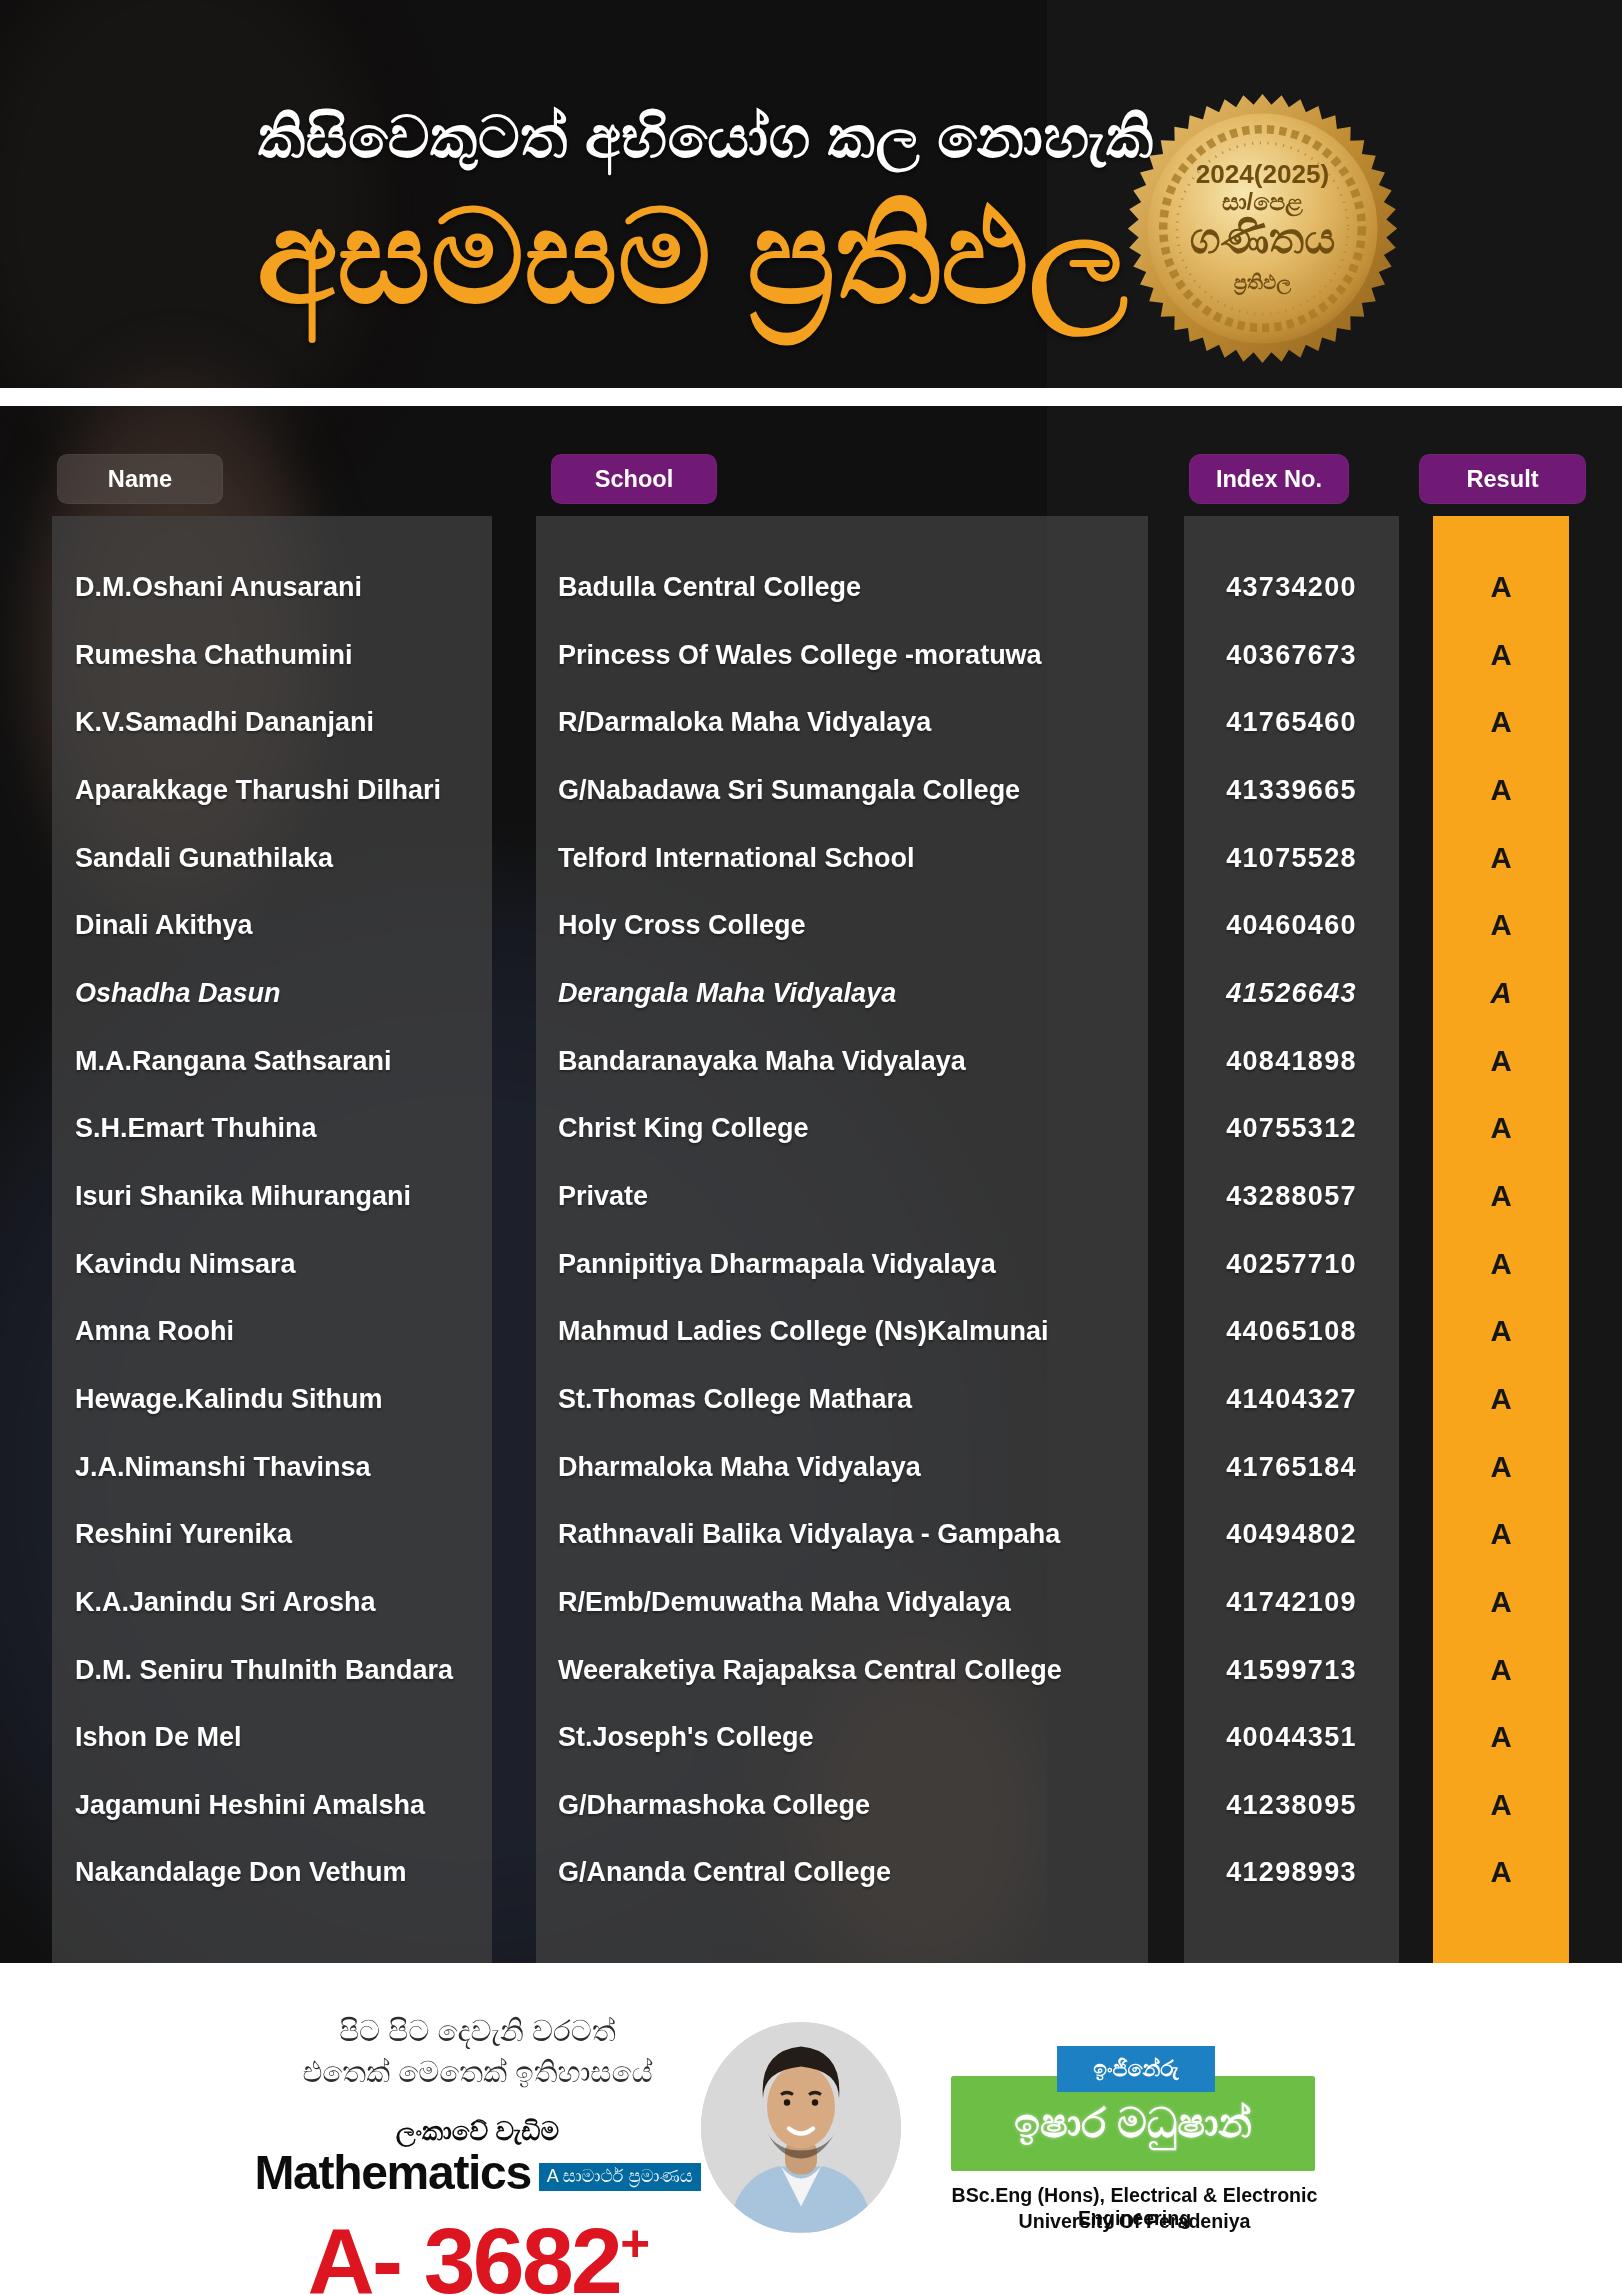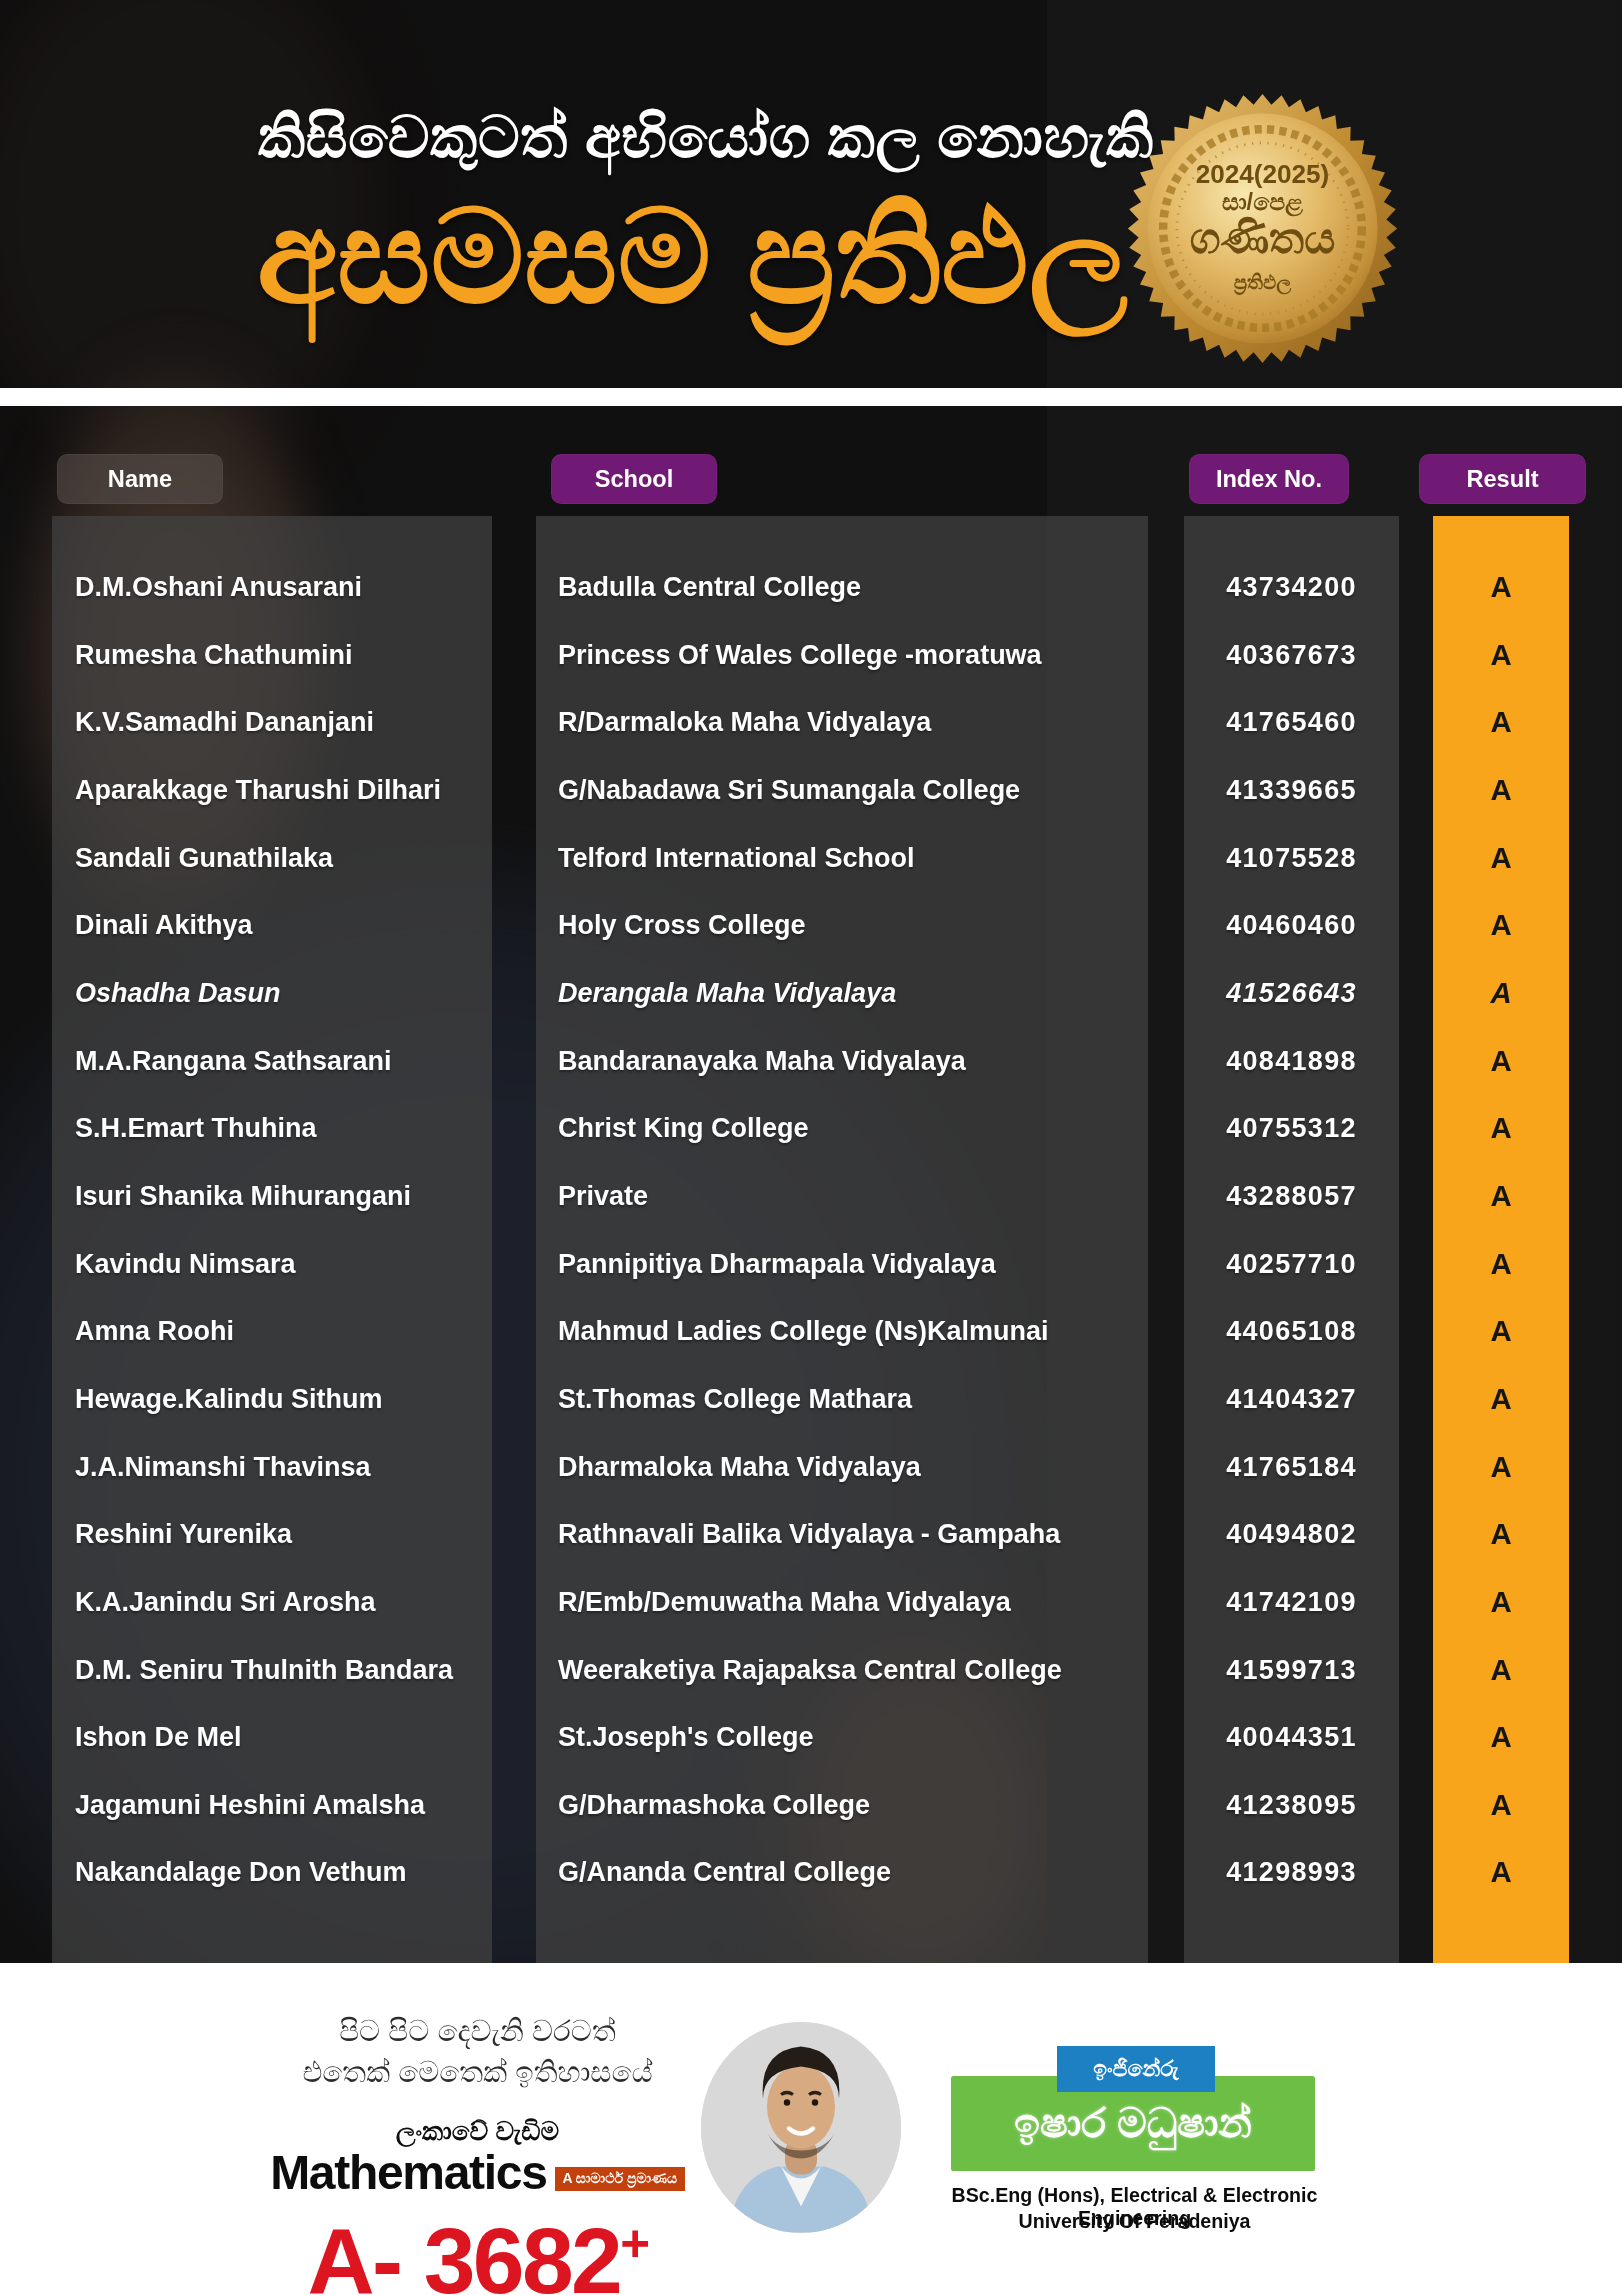--- a/index.html
+++ b/index.html
@@ -34,42 +34,42 @@
   .badge{position:absolute;left:1122px;top:88px;width:281px;height:281px;}
   .white-strip{position:absolute;left:0;top:388px;width:1623px;height:17.7px;background:#ffffff;}
   
   .pill{
     position:absolute;top:454px;height:50px;border-radius:10.5px;
     background:#701a75;color:#fff;display:flex;align-items:center;justify-content:center;
     font-size:23.6px;font-weight:bold;box-shadow:0 0 0 0.7px rgba(255,255,255,0.06) inset;
   }
   .pill-name{left:57px;width:166px;background:rgba(92,84,80,0.55);}
   .pill-school{left:551px;width:166px;}
-  .pill-index{left:1189px;width:160px;}
+  .pill-index{left:1189px;width:160px;border-radius:12px;}
   .pill-result{left:1419px;width:167px;}
   .col-panel{position:absolute;top:516px;height:1447px;background:rgba(66,66,66,0.72);}
   .col-name{left:52px;width:440px;}
   .col-school{left:536px;width:612px;}
   .col-index{left:1184px;width:215px;}
   .col-result{left:1433px;width:136px;background:#F9A51B;}
   .row{position:absolute;left:0;width:1623px;height:68px;}
   .cell{position:absolute;top:0;height:68px;display:flex;align-items:center;
     color:#fff;font-weight:bold;font-size:27px;text-shadow:0 2px 2.6px rgba(0,0,0,.4);white-space:nowrap;}
   .cell-name{left:75px;width:412px;}
   .cell-school{left:558px;width:582px;}
   .cell-index{left:1184px;width:215px;justify-content:center;letter-spacing:1.3px;}
   .cell-result{left:1433px;width:136px;justify-content:center;color:#161616;font-size:29.4px;text-shadow:none;}
   
   .footer{position:absolute;left:0;top:1963px;width:1623px;height:376px;background:#ffffff;}
   .footer-left{position:absolute;left:281px;top:47px;width:393px;text-align:center;}
   .f-line1,.f-line2{font-size:29.4px;color:#2d2d2d;line-height:41px;}
   .f-line3{font-size:26px;color:#0f0f0f;font-weight:bold;line-height:44px;margin-top:17px;}
   .math-row{display:flex;align-items:flex-end;justify-content:center;margin-top:-3.9px;}
   .math-word{font-size:48px;font-weight:900;color:#0d0d0d;letter-spacing:-1.3px;line-height:48px;}
-  .math-tag{margin:0 0 6.5px 7.9px;background:#c2410c;color:#fff;font-size:14px;font-weight:bold;
+  .math-tag{margin:0 0 6.5px 7.9px;background:#0369a1;color:#fff;font-size:18px;font-weight:normal;
     padding:3.3px 7.9px;white-space:nowrap;}
   .score-line{margin-top:3.9px;font-size:93px;font-weight:900;color:#DC1520;letter-spacing:-2.6px;line-height:85px;white-space:nowrap;}
   .score-line sup{font-size:0.55em;vertical-align:super;}
   .photo-oval{position:absolute;left:701px;top:59px;width:200px;height:211px;border-radius:50%;
     overflow:hidden;background:#d8d8d8;}
   .eng-box{position:absolute;left:1057px;top:83px;width:158px;height:46px;background:#1C80C3;
     color:#fff;font-size:22px;font-weight:bold;display:flex;align-items:center;justify-content:center;z-index:3;}
   .green-box{position:absolute;left:951px;top:113px;width:364px;height:95px;background:#6CBE45;
     color:#fff;font-size:41px;font-weight:bold;display:flex;align-items:center;justify-content:center;
     z-index:2;border-radius:2.6px;text-shadow:0 0 3.9px rgba(255,255,255,0.45);}

